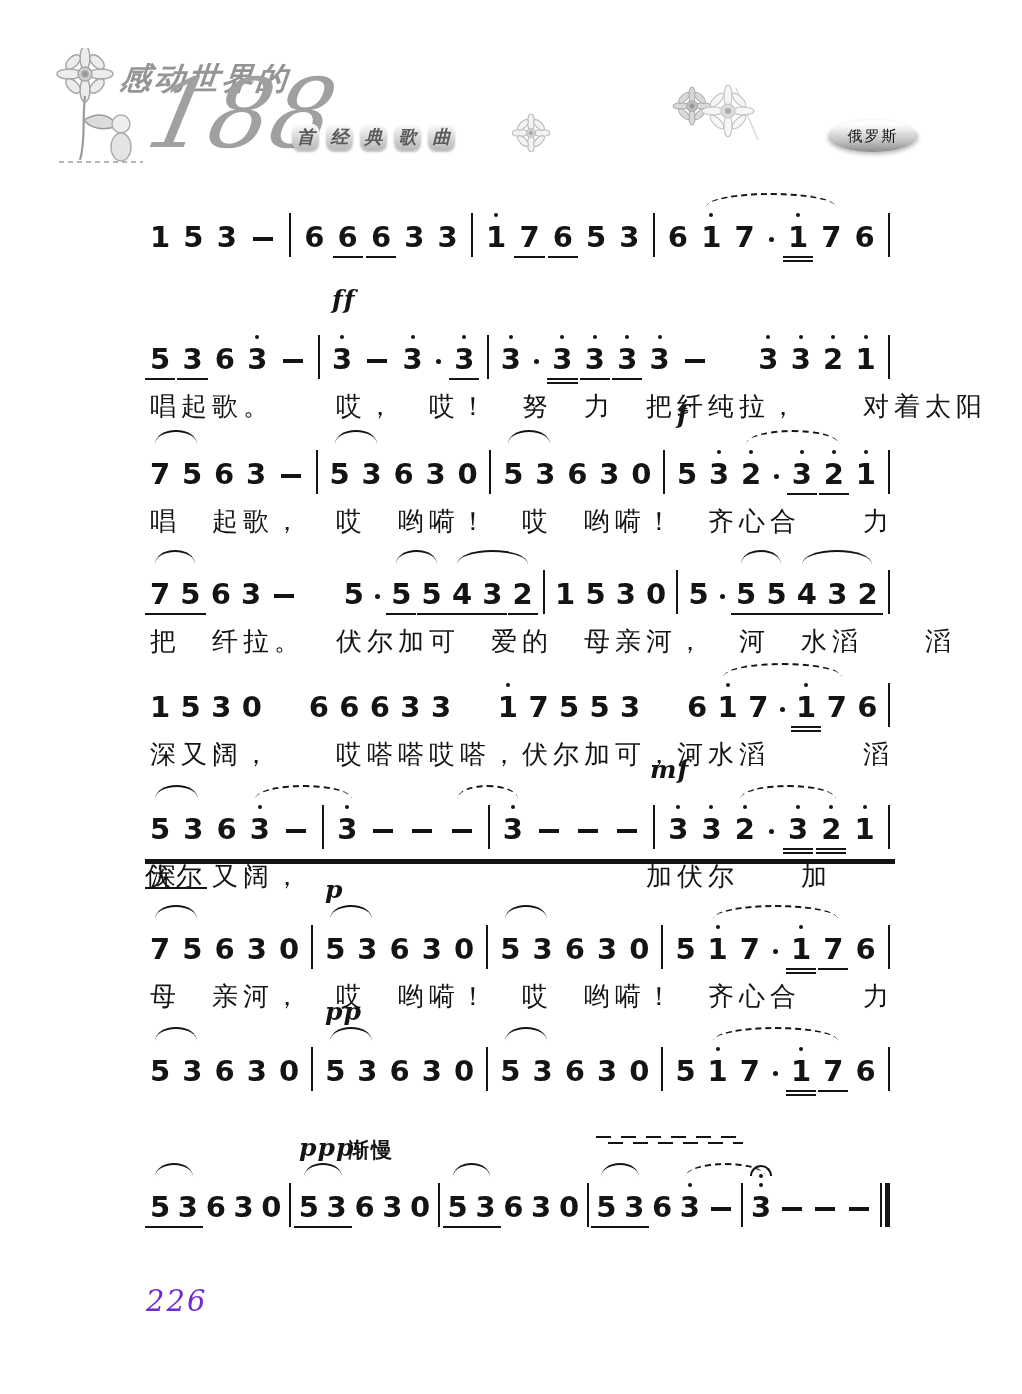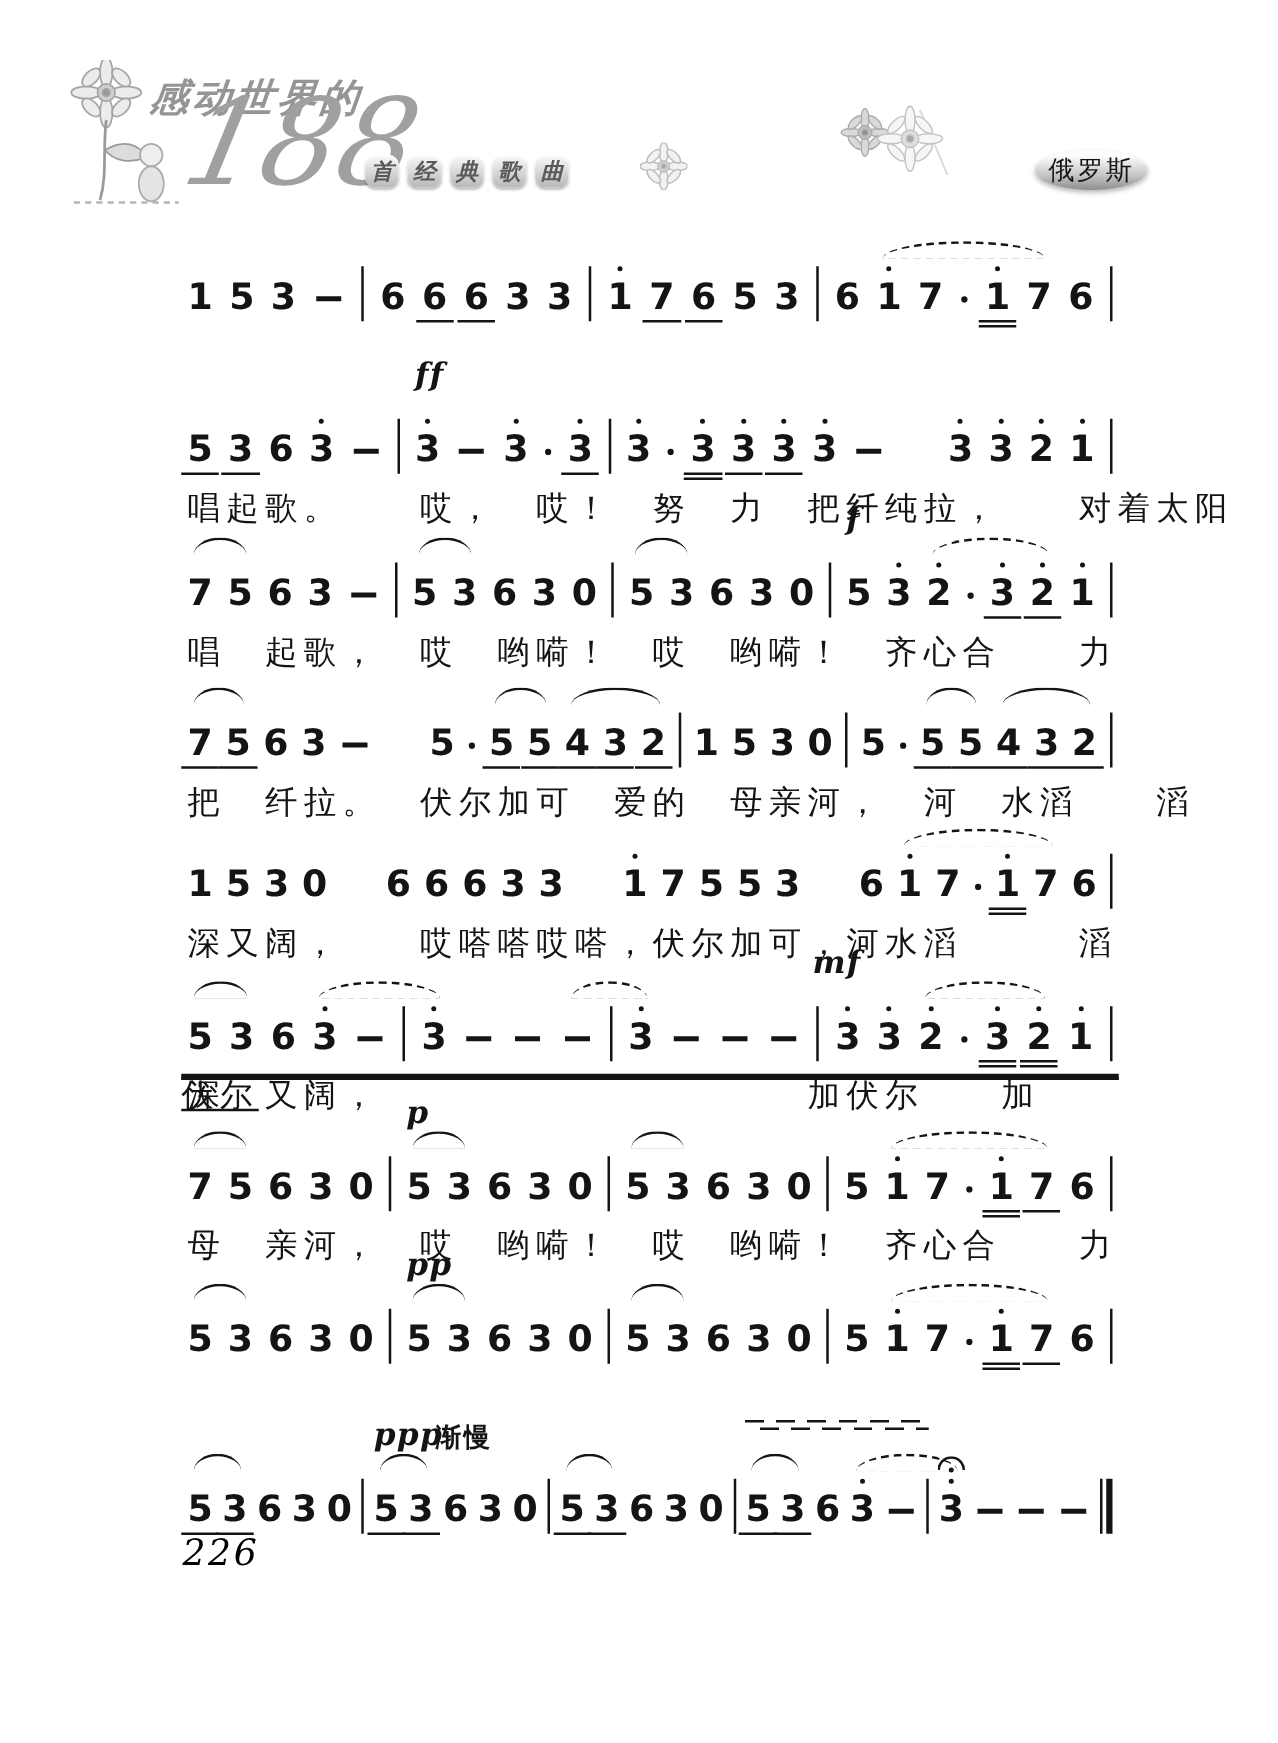--- a/index.html
+++ b/index.html
@@ -19,21 +19,21 @@
          background:linear-gradient(180deg,#fbfbfb,#b8b8b8);
          box-shadow:0 2px 2px rgba(0,0,0,.25), inset 0 1px 1px #fff;
          display:flex;align-items:center;justify-content:center;
          font:italic 700 18px "DejaVu Serif",serif;color:#5a5a5a;}
   .flower-small{position:absolute;left:512px;top:114px;}
   .flowers-right{position:absolute;left:666px;top:78px;}
   .region{position:absolute;left:828px;top:120px;width:90px;height:32px;border-radius:50%;
           background:linear-gradient(180deg,#fdfdfd 15%,#c3c3c3 65%,#8d8d8d);
           box-shadow:0 2px 4px rgba(0,0,0,.3);
           display:flex;align-items:center;justify-content:center;
-          font-size:21px;letter-spacing:2px;color:#161616;}
+          font-size:15px;letter-spacing:2px;color:#161616;}
 
   
   #score{position:absolute;left:0;top:0;width:1022px;height:1394px;}
   .system{position:absolute;left:150px;width:740px;}
   .notes{position:relative;display:flex;justify-content:space-between;align-items:flex-end;height:46px;}
   .tok{position:relative;font:700 29px/33px "DejaVu Sans",sans-serif;color:var(--ink);}
   .tok i{display:block;}
   .od{position:absolute;top:-8px;left:50%;margin-left:-2px;width:4px;height:4px;border-radius:50%;background:var(--ink);}
   .u{position:absolute;left:-5px;right:-5px;height:2px;background:var(--ink);text-decoration:underline;}
   .u1{bottom:-4px;} .u2{bottom:-8px;}
@@ -51,21 +51,21 @@
   .slur.dashed{border-top-style:dashed;}
   .dyn{position:absolute;top:-45px;font:italic 700 25px "DejaVu Serif",serif;letter-spacing:1px;color:var(--ink);}
   .tempo{position:absolute;top:-42px;font:700 21px "DejaVu Sans",sans-serif;color:var(--ink);letter-spacing:2px;}
   .marks{position:absolute;top:-42px;height:10px;}
   .mline{height:2px;background:repeating-linear-gradient(90deg,var(--ink) 0 15px,transparent 15px 25px);}
   .m2{margin-top:4px;margin-left:12px;}
   .lyrics{margin-top:13px;font-size:26px;letter-spacing:5px;white-space:pre;color:var(--ink);}
   .lyr{display:inline-block;} .lyr.u{border-bottom:2px solid var(--ink);padding-bottom:1px;}
 
   
-  .pagenum{position:absolute;left:146px;top:1225px;font:italic 400 29px "DejaVu Serif",serif;color:#000000;letter-spacing:2px;}
+  .pagenum{position:absolute;left:146px;top:1284px;font:italic 400 29px "DejaVu Serif",serif;color:#6d28d9;letter-spacing:2px;}
 </style>
 </head>
 <body>
 
 <div class="page">
 
   <div class="hdr">
     <svg class="hdr-illu" width="92" height="118" viewBox="0 0 92 118">
       <g fill="#ececec" stroke="#a5a5a5" stroke-width="1.4">
         <ellipse cx="30" cy="10" rx="5" ry="12"></ellipse>

